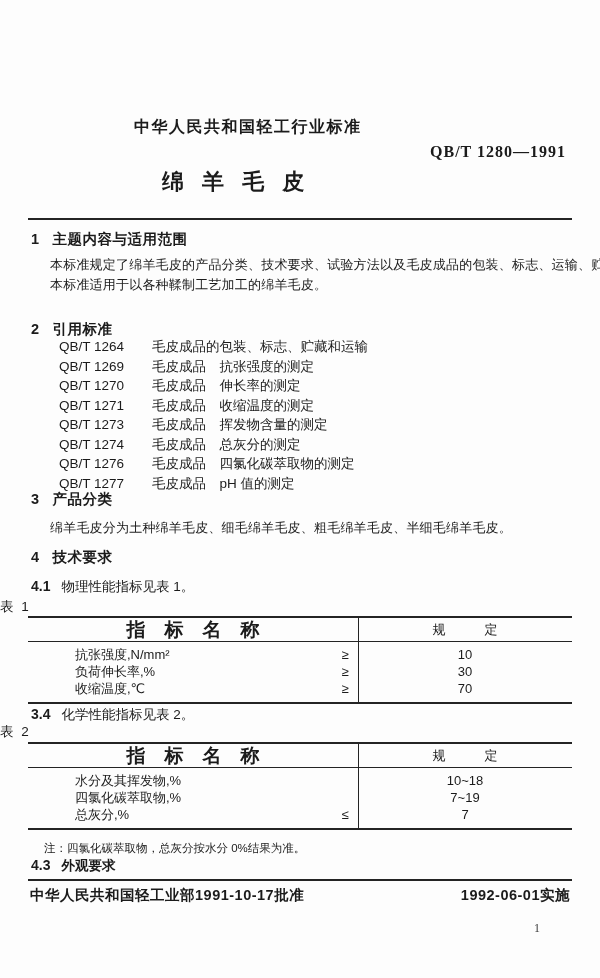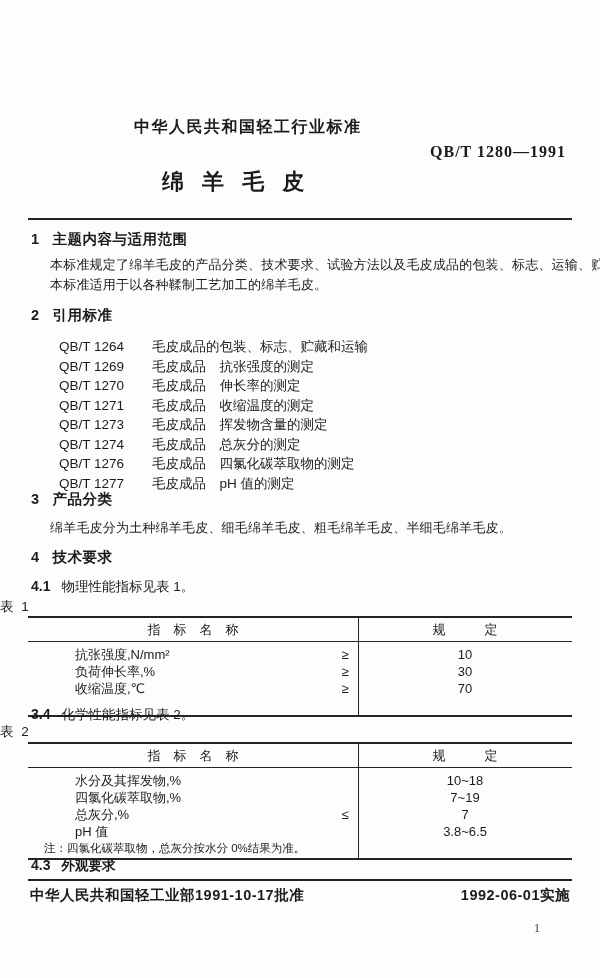--- a/index.html
+++ b/index.html
@@ -24,21 +24,21 @@
   }
   .rule { position:absolute; left:28px; width:544px; height:2px; background:#242424; }
   .rule-top { top:218px; }
   .rule-bottom { top:879px; }
 
   .sec-heading {
     position:absolute; left:31px; font-size:14.5px; font-weight:bold;
     letter-spacing:0.5px; white-space:nowrap;
   }
   .sec-heading .sec-num { display:inline-block; margin-right:13px; }
-  .sh1 { top:230px; } .sh2 { top:306px; } .sh3 { top:490px; } .sh4 { top:548px; }
+  .sh1 { top:230px; } .sh2 { top:320px; } .sh3 { top:490px; } .sh4 { top:548px; }
 
   .body-line {
     position:absolute; left:50px; font-size:13px; letter-spacing:0.2px; white-space:nowrap;
   }
   .bl1a { top:256px; } .bl1b { top:276px; } .bl3 { top:519px; }
 
   .refs { position:absolute; left:59px; top:337px; font-size:13.5px; }
   .ref-item { height:19.5px; line-height:19.5px; white-space:nowrap; }
   .ref-code { display:inline-block; min-width:93px; }
 
@@ -55,23 +55,23 @@
   }
   .cap1 { top:598px; } .cap2 { top:723px; }
 
   .tbl {
     position:absolute; left:28px; width:544px;
     border-top:2px solid #242424; border-bottom:2px solid #242424;
   }
   .tbl1 { top:616px; } .tbl2 { top:742px; }
   .tbl-vline { position:absolute; left:330px; top:0; bottom:0; width:1px; background:#242424; }
   .tbl-head { display:flex; height:24px; border-bottom:1px solid #242424; }
-  .tbl-head .th1 { width:330px; text-align:center; font-weight:normal; font-size:13px; line-height:24px; }
+  .tbl-head .th1 { width:330px; text-align:center; font-weight:bold; font-size:19px; line-height:24px; }
   .tbl-head .th2 { width:214px; text-align:center; font-weight:normal; font-size:13px; line-height:24px; }
-  .tbl-body { padding:4px 0 18px 0; }
+  .tbl-body { padding:4px 0 5px 0; }
   .tbl-row { position:relative; height:17px; font-size:13px; line-height:17px; }
   .row-name  { position:absolute; left:47px; white-space:nowrap; }
   .row-op    { position:absolute; left:304px; width:26px; text-align:center; }
   .row-value { position:absolute; left:330px; width:214px; text-align:center; }
 
   .tbl-note { position:absolute; left:44px; top:841px; font-size:11.5px; white-space:nowrap; }
 
   .footer-approval {
     position:absolute; left:30px; top:886px; font-size:14.5px; font-weight:bold;
     letter-spacing:0.5px; white-space:nowrap;
@@ -194,25 +194,20 @@
       <div class="tbl-row">
         <span class="row-name">四氯化碳萃取物,%</span>
         <span class="row-op"></span>
         <span class="row-value">7~19</span>
       </div>
       <div class="tbl-row">
         <span class="row-name">总灰分,%</span>
         <span class="row-op">≤</span>
         <span class="row-value">7</span>
       </div>
-      <div class="tbl-row">
-        <span class="row-name">pH 值</span>
-        <span class="row-op"></span>
-        <span class="row-value">3.8~6.5</span>
-      </div>
     </div>
   </div>
 
   <div class="tbl-note">注：四氯化碳萃取物，总灰分按水分 0%结果为准。</div>
 
   <div class="clause c43">
     <span class="clause-num">4.3</span><span class="clause-text">外观要求</span>
   </div>
 
   <div class="rule rule-bottom"></div>

